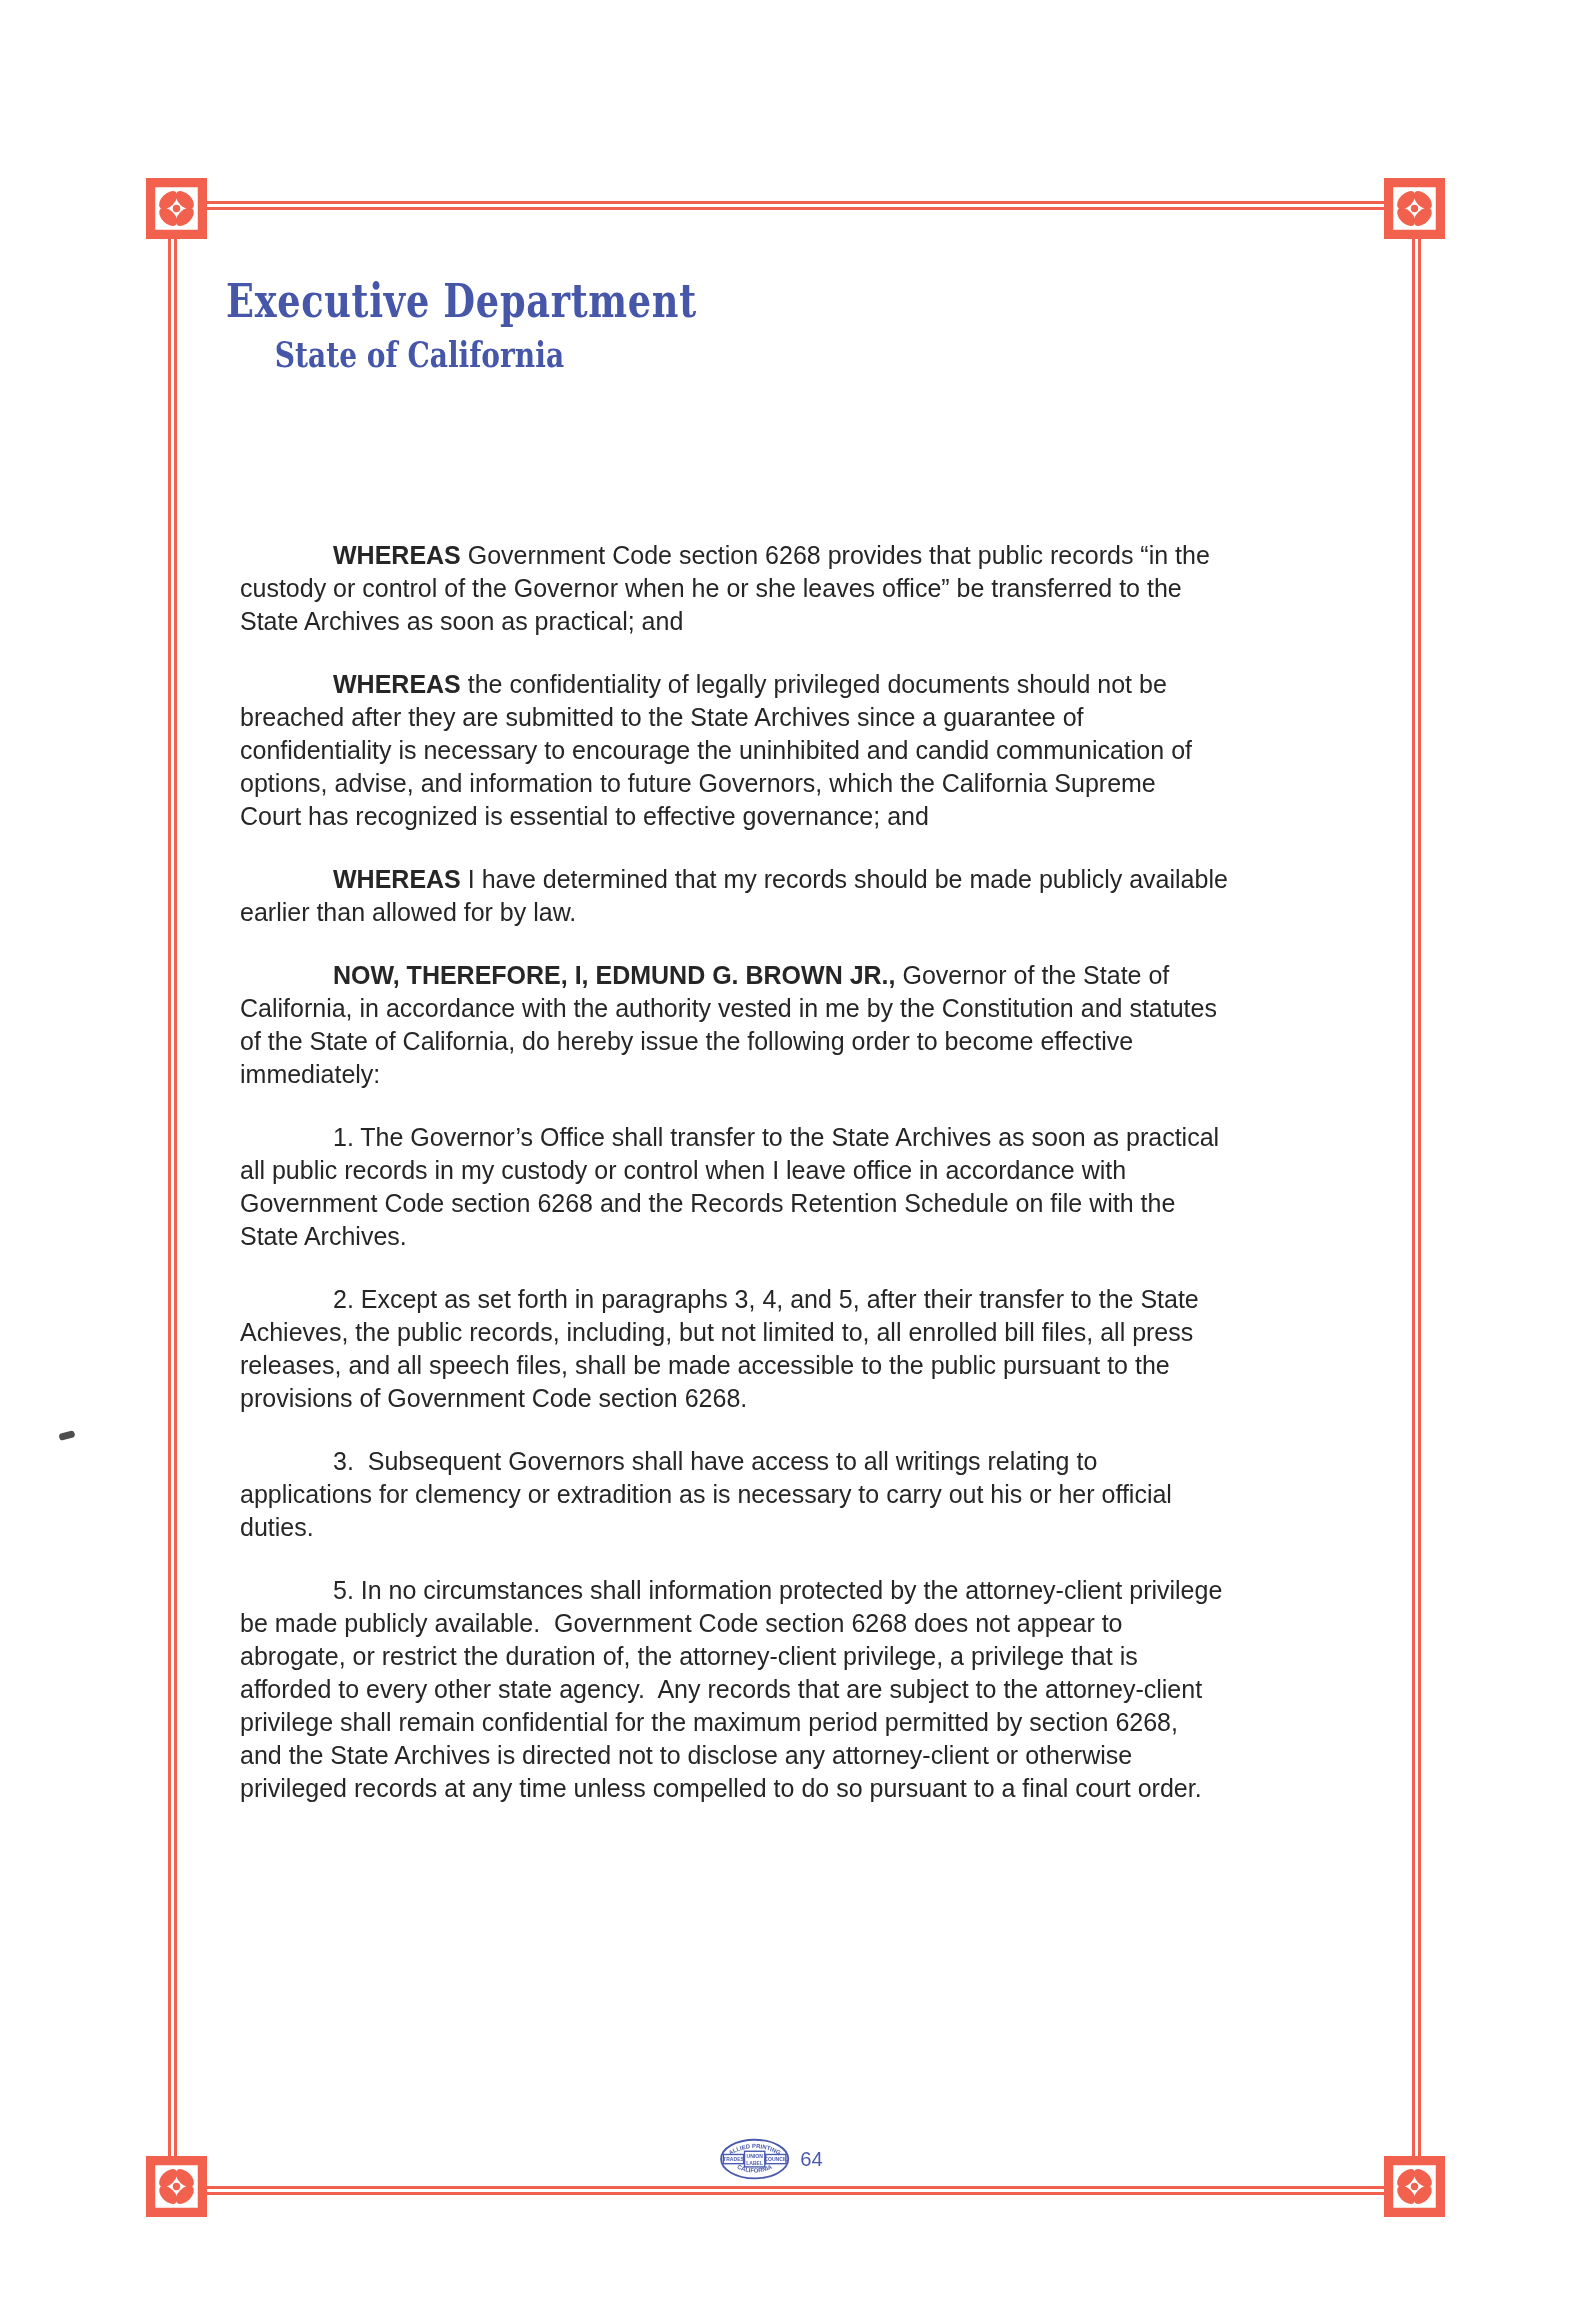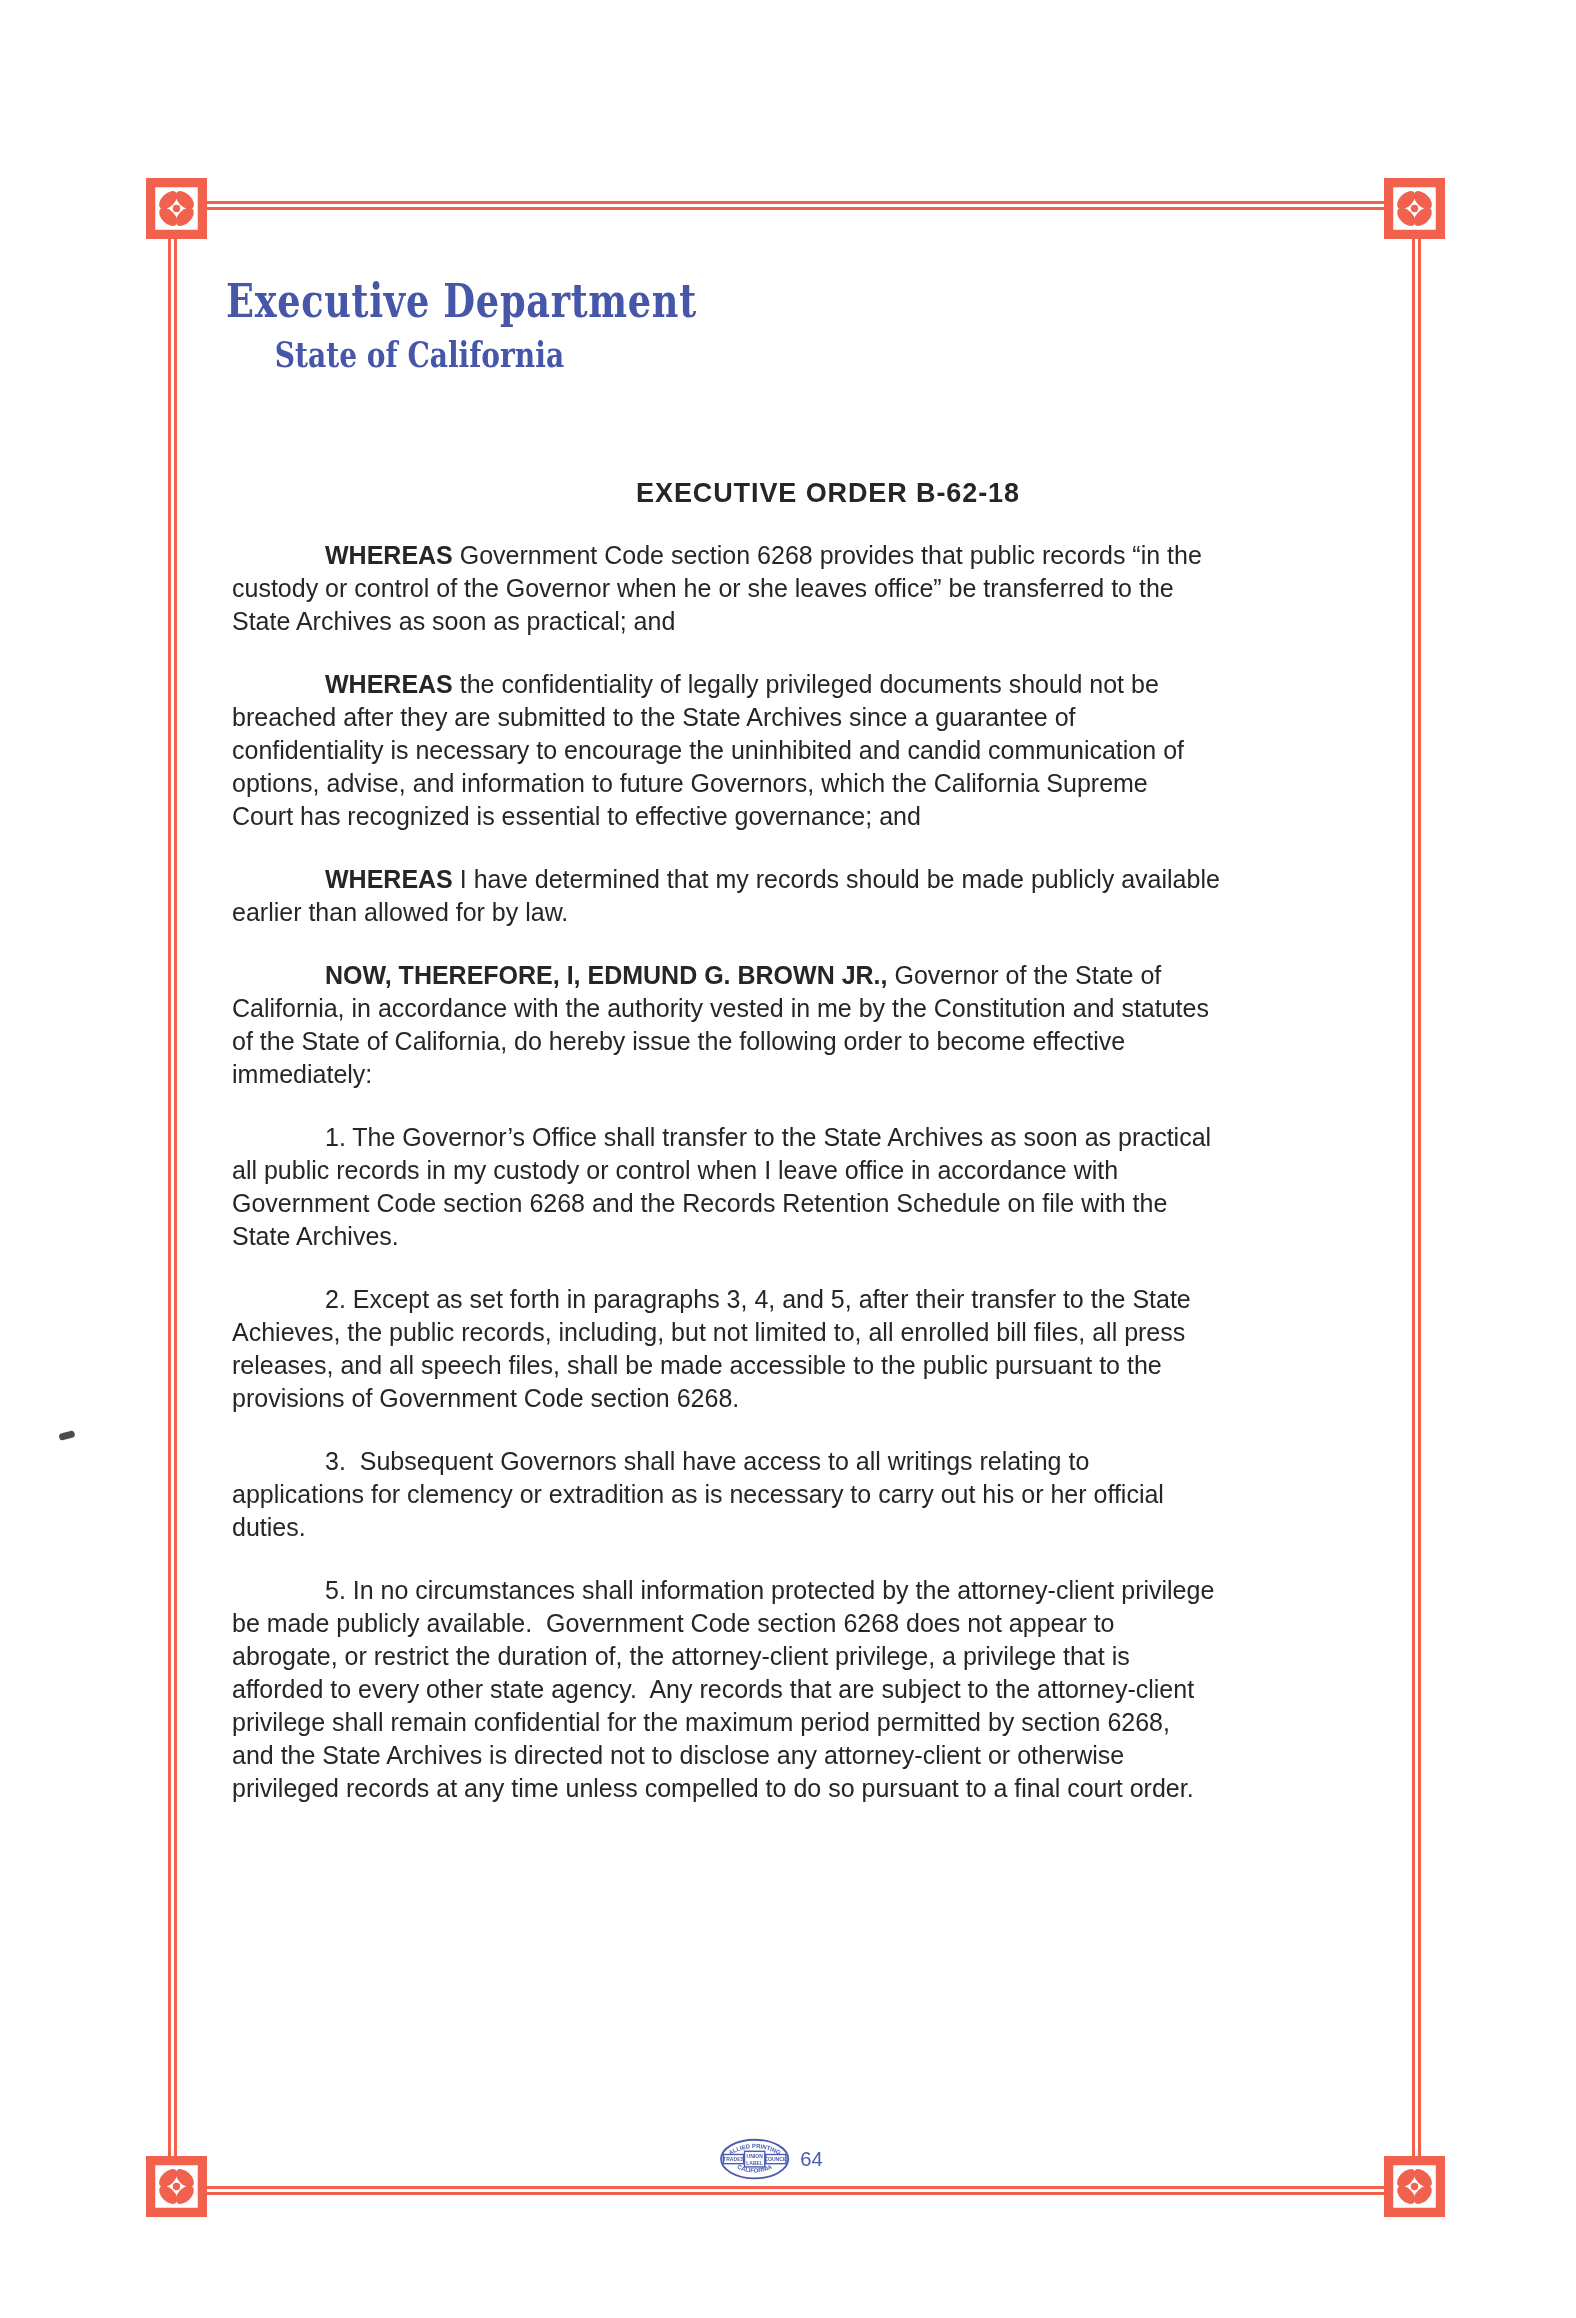--- a/index.html
+++ b/index.html
@@ -70,21 +70,21 @@
   .order-body {
     position: absolute;
     left: 232px;
     top: 539px;
     width: 1215px;
     font-size: 25px;
     line-height: 33px;
     color: #262626;
   }
   .order-body p {
-    margin: 0 0 30px 0;
+    margin: 0 0 30px 8px;
     text-indent: 93px;
     white-space: pre-wrap;
   }
   .lead { font-weight: bold; }
 
   .union-label {
     position: absolute;
     left: 719px;
     top: 2137px;
     width: 121px;
@@ -143,21 +143,20 @@
     <ellipse cx="24" cy="42" rx="12" ry="7" fill="#f2604e" transform="rotate(45 24 42)"></ellipse>
     <ellipse cx="42" cy="42" rx="12" ry="7" fill="#f2604e" transform="rotate(-45 42 42)"></ellipse>
     <circle cx="33" cy="33" r="4" fill="#f2604e"></circle>
   </svg>
 
   <div class="letterhead">
     <div class="dept">Executive Department</div>
     <div class="state">State of California</div>
   </div>
 
-  <div class="order-title">EXECUTIVE ORDER B-62-18</div>
 
   <div class="order-body">
     <p><span class="lead">WHEREAS</span><span> Government Code section 6268 provides that public records “in the
 custody or control of the Governor when he or she leaves office” be transferred to the
 State Archives as soon as practical; and</span></p>
     <p><span class="lead">WHEREAS</span><span> the confidentiality of legally privileged documents should not be
 breached after they are submitted to the State Archives since a guarantee of
 confidentiality is necessary to encourage the uninhibited and candid communication of
 options, advise, and information to future Governors, which the California Supreme
 Court has recognized is essential to effective governance; and</span></p>

